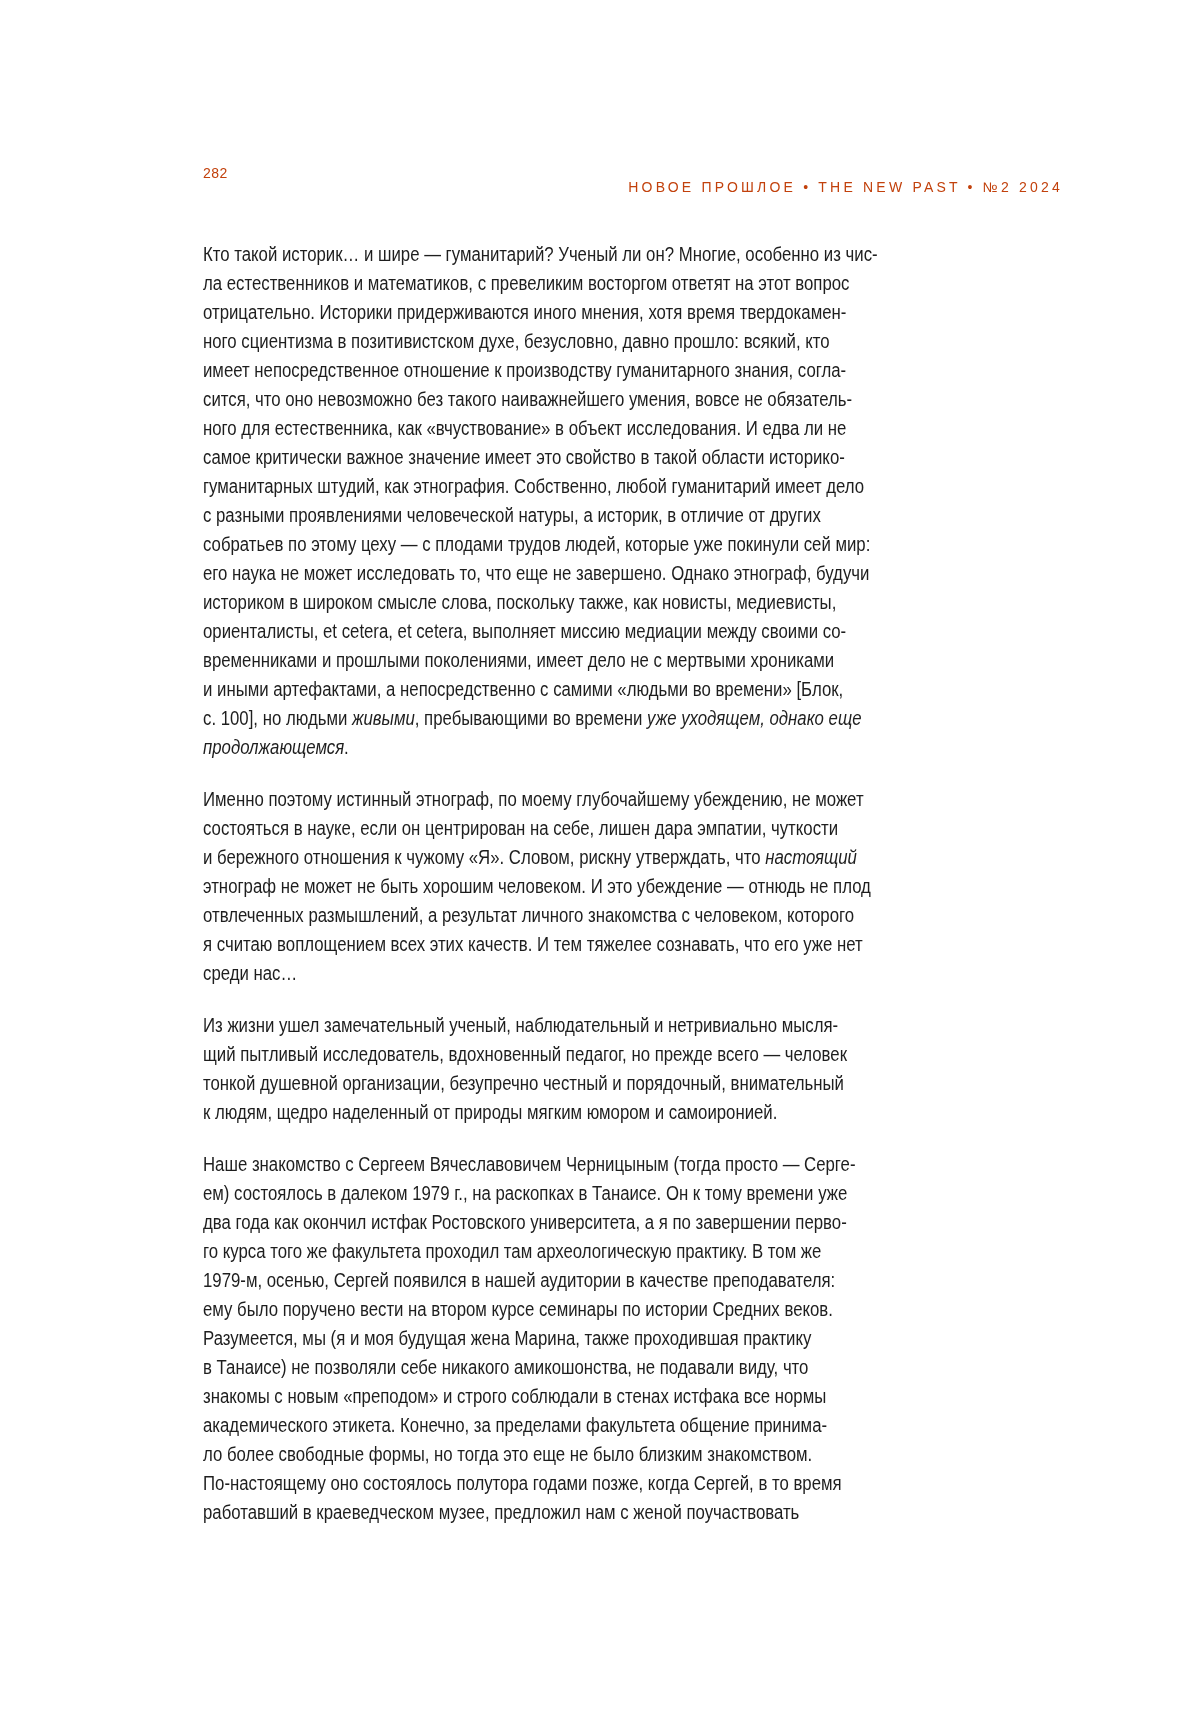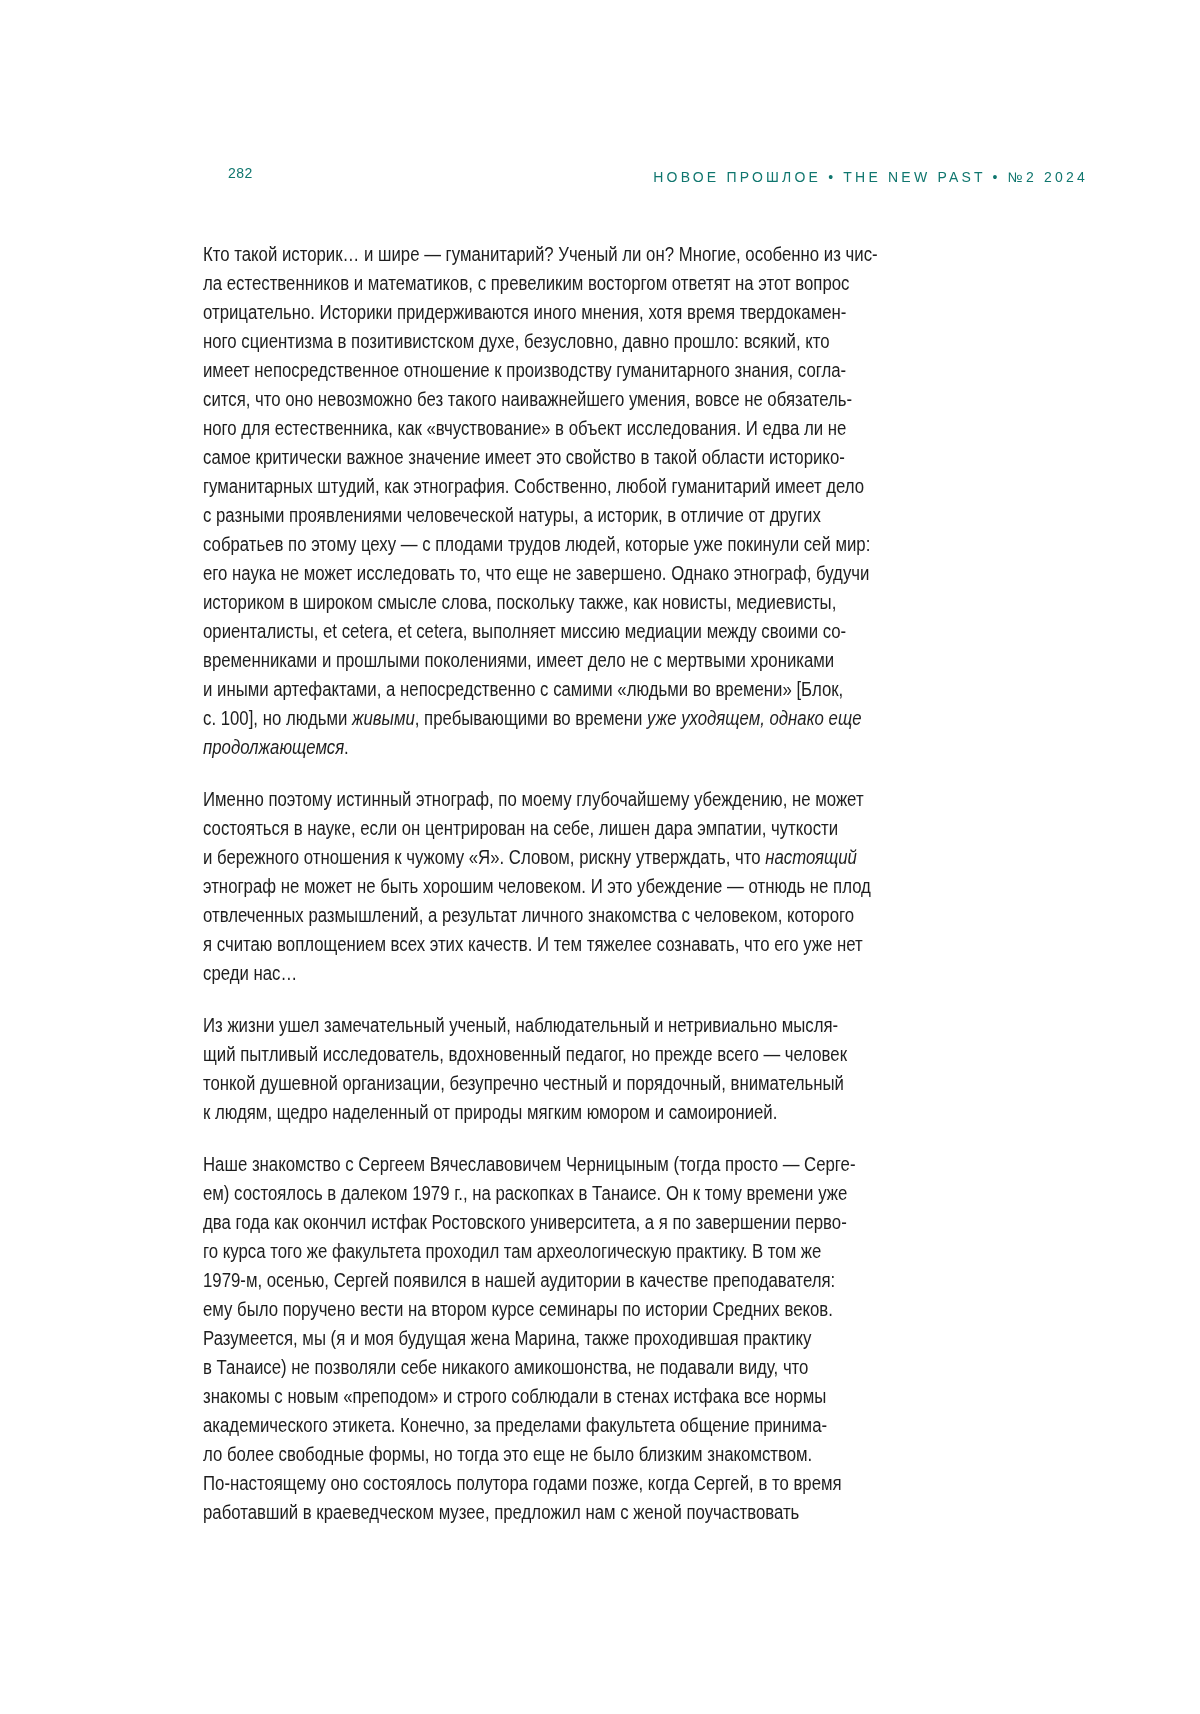--- a/index.html
+++ b/index.html
@@ -23,33 +23,32 @@
       background: #ffffff;
     }
     .running-head {
       position: absolute;
       left: 203px;
       top: 165px;
       width: 860px;
       height: 20px;
       font-family: "Liberation Sans Narrow", "Liberation Sans", sans-serif;
       font-size: 14px;
-      color: #0f766e;
-      margin-left: 25px;
+      color: #c2410c;
     }
     .page-number {
       position: absolute;
       left: 0;
       top: 0;
       letter-spacing: 0.5px;
     }
     .journal-title {
       position: absolute;
       right: 0;
-      top: 4px;
+      top: 14px;
       letter-spacing: 3.2px;
     }
     .body-text {
       position: absolute;
       left: 203px;
       top: 240px;
       width: 870px;
       font-size: 19.5px;
       line-height: 29px;
       color: #1e1e1e;

